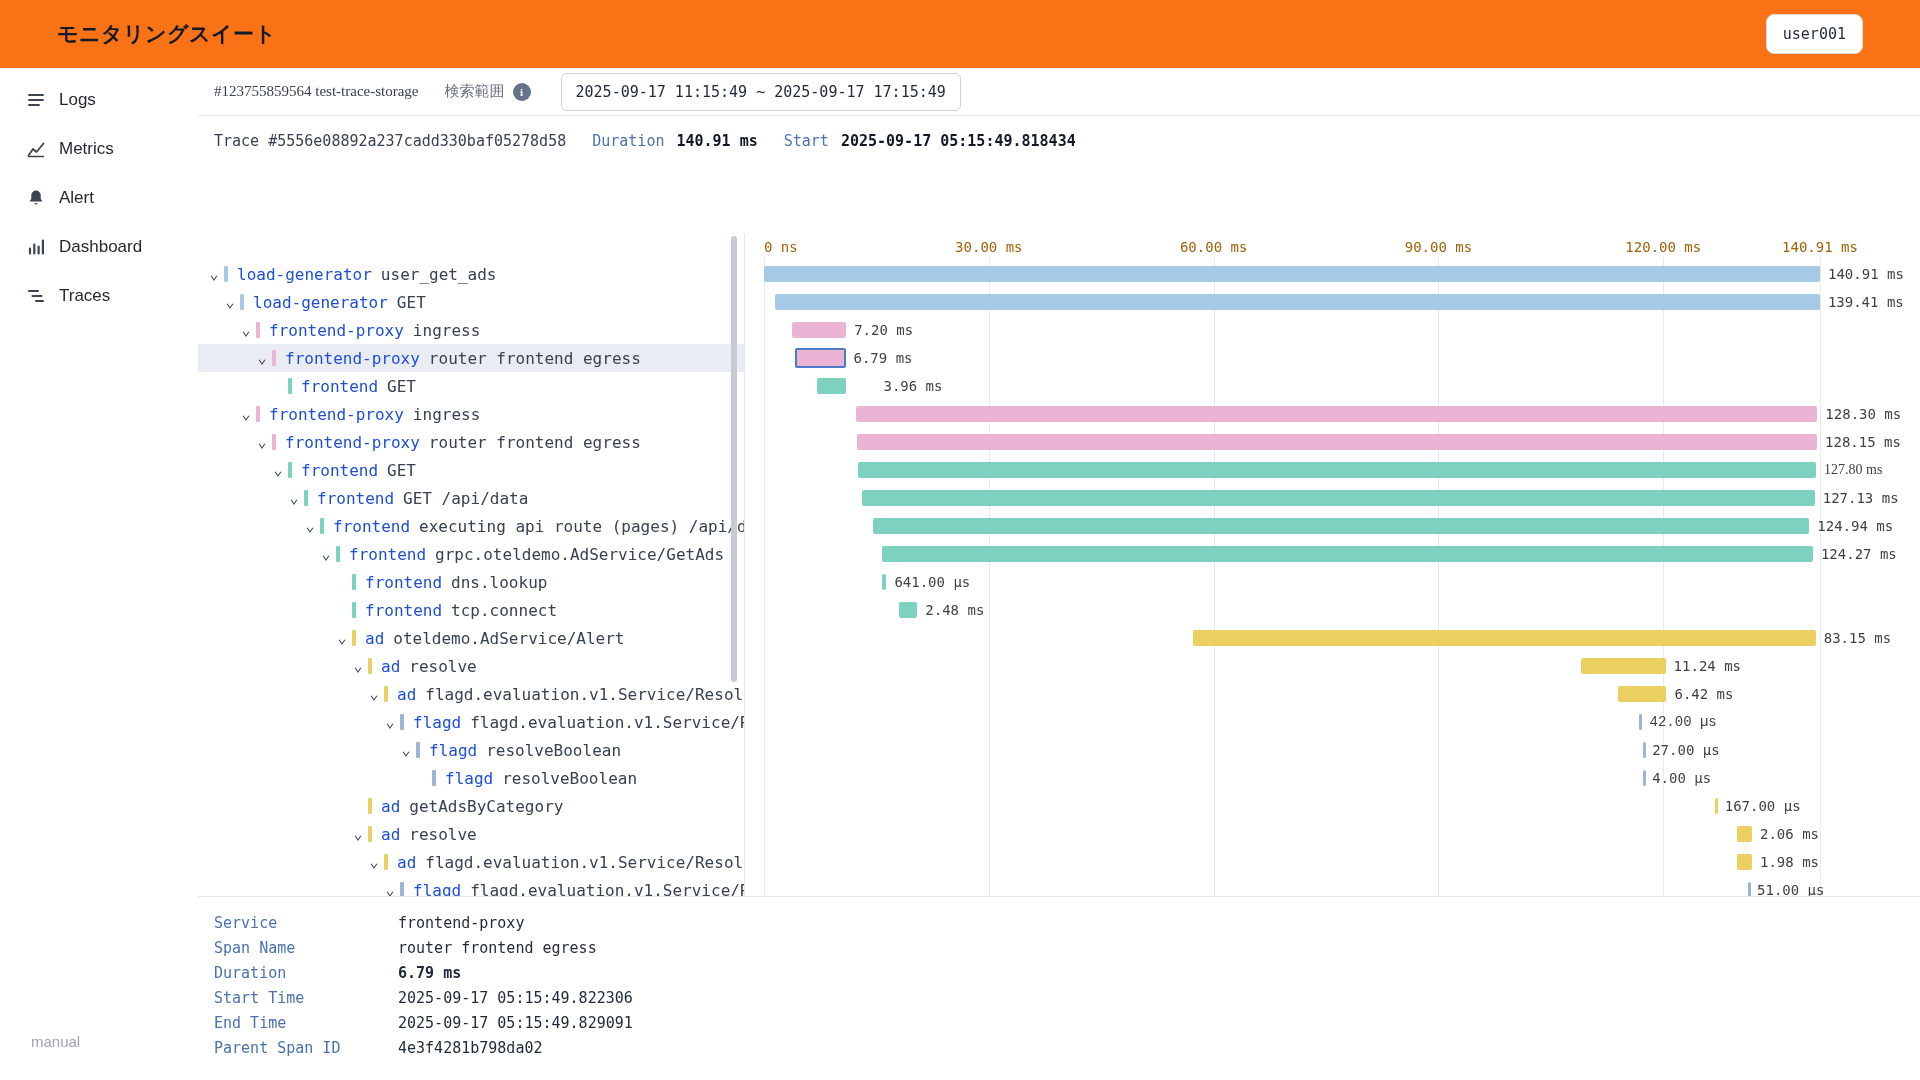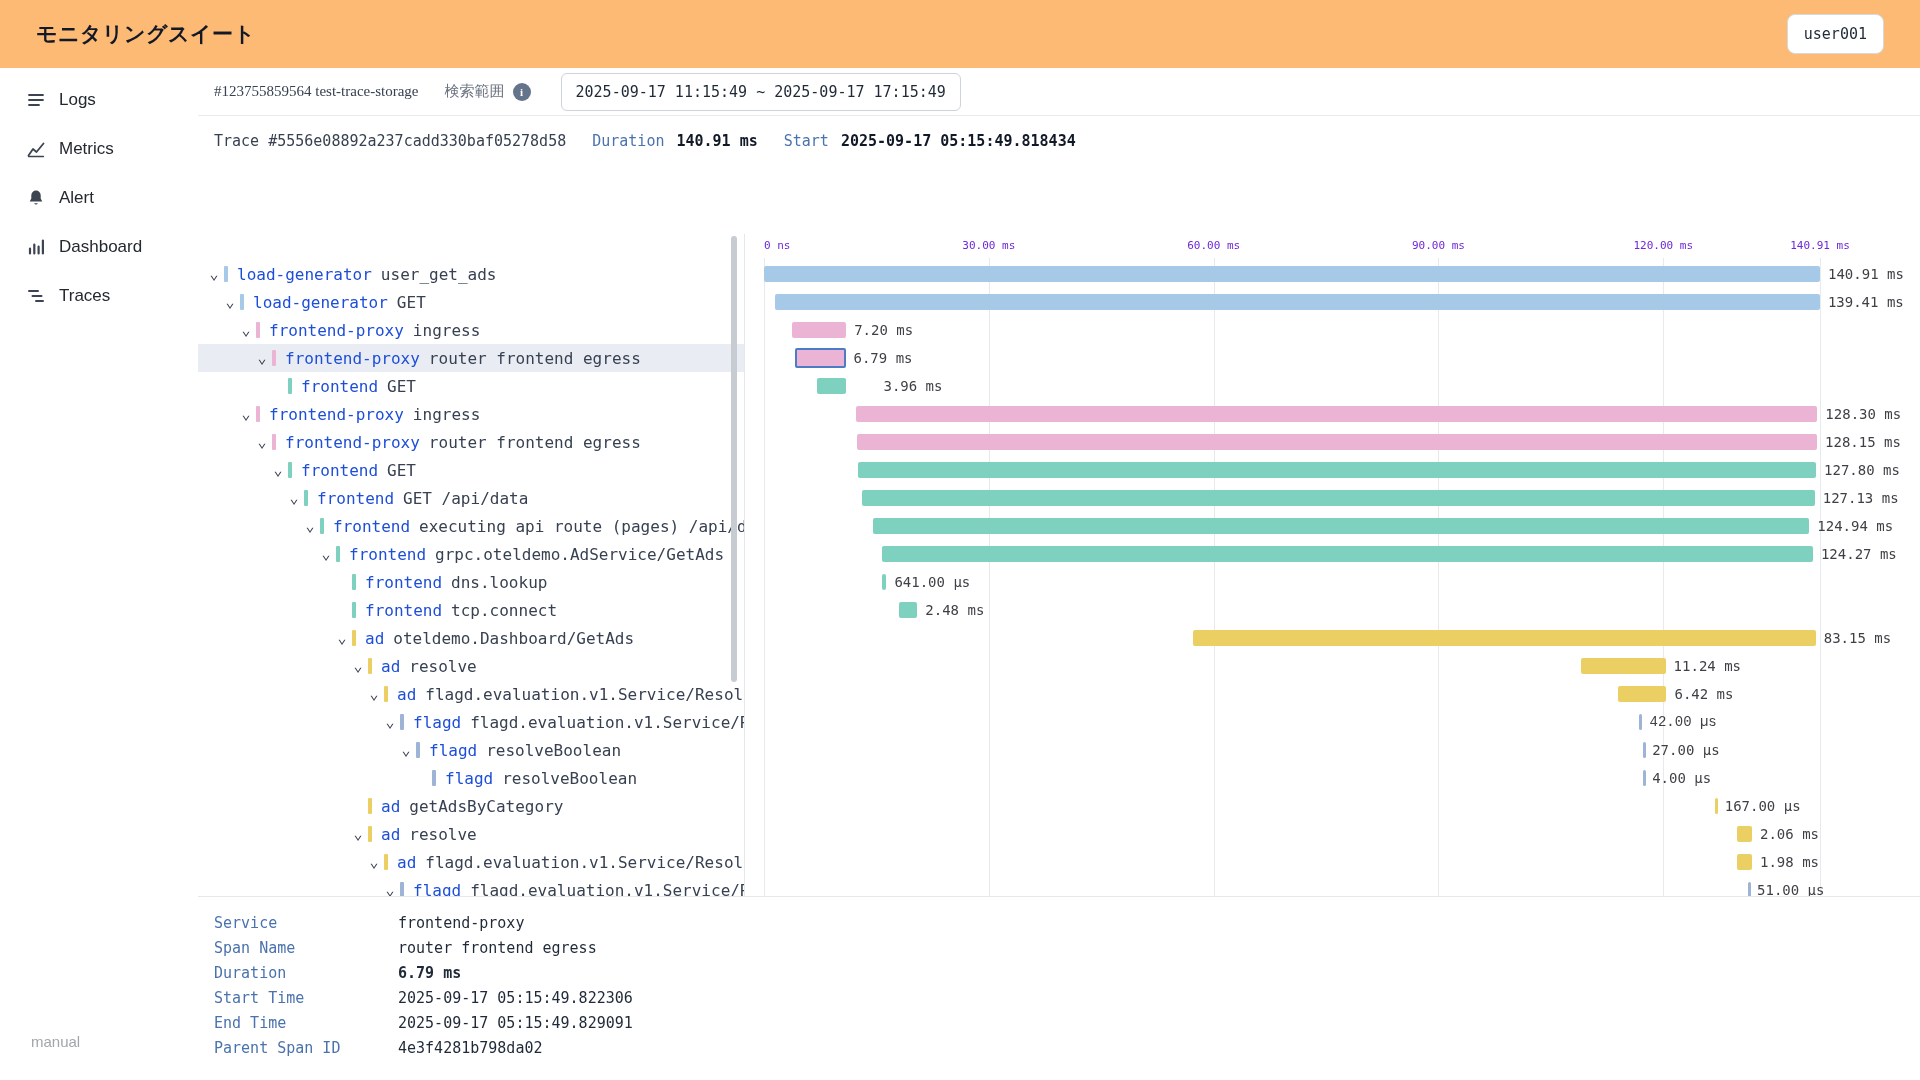--- a/index.html
+++ b/index.html
@@ -1,20 +1,20 @@
 <!DOCTYPE html>
 <html><head>
 <meta charset="utf-8">
 <style>
   *{box-sizing:border-box;margin:0;padding:0}
   html,body{width:1920px;height:1080px}
   body{position:relative;background:#ffffff;font-family:"Liberation Sans",sans-serif;color:#111827;overflow:hidden}
 
   
-  .topbar{position:absolute;top:0;left:0;right:0;height:68px;display:flex;align-items:center;justify-content:space-between;padding:0 36px;background:#fdba74}
+  .topbar{position:absolute;top:0;left:0;right:0;height:68px;display:flex;align-items:center;justify-content:space-between;padding:0 57px;background:#f97316}
   .app-title{font-size:21px;font-weight:bold;color:#111827;letter-spacing:.5px}
   .user-btn{font-family:"DejaVu Sans Mono",monospace;font-size:15px;color:#1f2937;border:1px solid #d5dade;border-radius:8px;padding:10px 16px;background:#fff;cursor:pointer}
 
   
   .sidebar{position:absolute;top:68px;left:0;width:198px;bottom:0;padding-top:12px;background:#fff}
   .nav-item{height:40px;margin-bottom:9px;display:flex;align-items:center;padding-left:26px;cursor:pointer}
   .nav-icon{width:20px;height:20px;margin-right:13px;flex:none;display:inline-flex;align-items:center;justify-content:center}
   .nav-label{font-size:17px;font-weight:500;color:#24292f}
   .sidebar-footer{position:absolute;left:31px;bottom:30px;font-size:15px;color:#a1a6ad}
 
@@ -40,21 +40,21 @@
   .tree-row.selected{background:#e9edf3}
   .indent{flex:none;height:1px}
   .chev{flex:none;width:20px;text-align:center;color:#374151;font-size:15px;line-height:20px}
   .pipe{flex:none;width:4px;height:16px;border-radius:1px;margin-right:9px}
   .svc{font-weight:normal;color:#1d4ed8;margin-right:9px}
   .op{color:#374151}
   .scroll-thumb{position:absolute;right:7px;top:2px;width:6px;height:446px;background:#c7ccd2;border-radius:3px;cursor:grab}
 
   .chart-panel{flex:1;position:relative;overflow:hidden}
   .plot{position:absolute;left:19px;top:0;width:1056px;height:662px}
-  .tick{position:absolute;top:5px;transform:translateX(-50%);font-family:"DejaVu Sans Mono",monospace;font-size:11px;color:#6d28d9;white-space:nowrap}
+  .tick{position:absolute;top:5px;transform:translateX(-50%);font-family:"DejaVu Sans Mono",monospace;font-size:14px;color:#a16207;white-space:nowrap}
   .tick.first{transform:none}
   .gridline{position:absolute;top:24px;bottom:0;width:1px;background:#e7e9ed}
   .wf-rows{position:absolute;top:26px;left:0;width:100%}
   .chart-row{position:relative;height:28px}
   .bar{position:absolute;top:6px;height:16px;border-radius:2px;min-width:3px;cursor:pointer}
   .bar.sel{top:4px;height:20px;border:2px solid #4d7cc7}
   .bar-label{position:absolute;top:4px;line-height:20px;font-family:"DejaVu Sans Mono",monospace;font-size:14px;color:#3f3f46;white-space:nowrap}
 
   
   .detail{position:absolute;top:828px;left:0;right:0;bottom:0;border-top:1px solid #e5e7eb;padding:14px 0 0 16px;background:#fff}
@@ -229,21 +229,21 @@
             <span class="chev"></span>
             <span class="pipe" style="background: rgb(126, 208, 191);"></span>
             <span class="svc">frontend</span>
             <span class="op">tcp.connect</span>
           </div>
           <div class="tree-row">
             <span class="indent" style="width: 134px;"></span>
             <span class="chev">⌄</span>
             <span class="pipe" style="background: rgb(235, 207, 98);"></span>
             <span class="svc">ad</span>
-            <span class="op">oteldemo.Dashboard/GetAds</span>
+            <span class="op">oteldemo.AdService/Alert</span>
           </div>
           <div class="tree-row">
             <span class="indent" style="width: 150px;"></span>
             <span class="chev">⌄</span>
             <span class="pipe" style="background: rgb(235, 207, 98);"></span>
             <span class="svc">ad</span>
             <span class="op">resolve</span>
           </div>
           <div class="tree-row">
             <span class="indent" style="width: 166px;"></span>
@@ -346,21 +346,21 @@
             <div class="chart-row">
               <div class="bar" style="left: 8.7%; width: 91.05%; background: rgb(236, 180, 212);"></div>
               <span class="bar-label" style="left: calc(99.75% + 8px);">128.30 ms</span>
             </div>
             <div class="chart-row">
               <div class="bar" style="left: 8.78%; width: 90.94%; background: rgb(236, 180, 212);"></div>
               <span class="bar-label" style="left: calc(99.72% + 8px);">128.15 ms</span>
             </div>
             <div class="chart-row">
               <div class="bar" style="left: 8.93%; width: 90.7%; background: rgb(126, 208, 191);"></div>
-              <span class="bar-label" style="left: calc(99.63% + 8px);">127.80 ms</span>
+              <span class="bar-label" style="left: calc(99.63% + 8px); font-family: Liberation Serif, serif;">127.80 ms</span>
             </div>
             <div class="chart-row">
               <div class="bar" style="left: 9.28%; width: 90.22%; background: rgb(126, 208, 191);"></div>
               <span class="bar-label" style="left: calc(99.5% + 8px);">127.13 ms</span>
             </div>
             <div class="chart-row">
               <div class="bar" style="left: 10.32%; width: 88.67%; background: rgb(126, 208, 191);"></div>
               <span class="bar-label" style="left: calc(98.99% + 8px);">124.94 ms</span>
             </div>
             <div class="chart-row">

